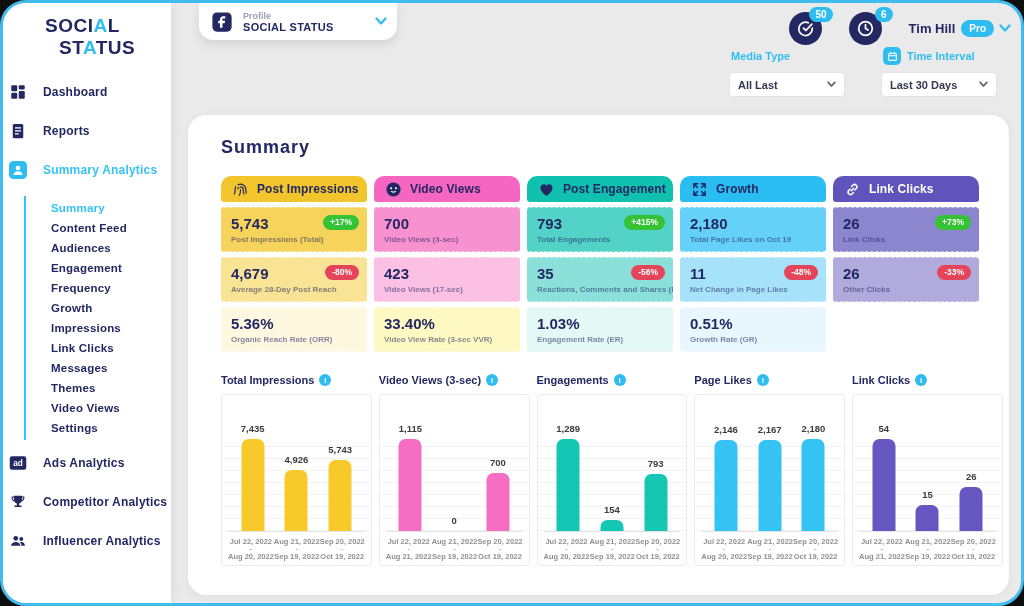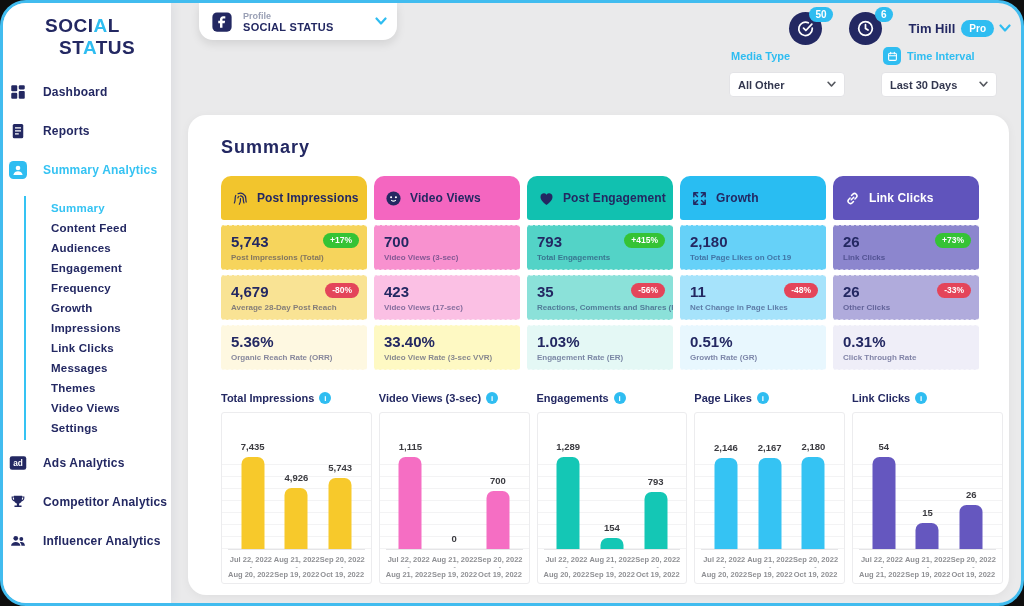--- a/index.html
+++ b/index.html
@@ -52,21 +52,21 @@
   .select{width:116px;height:25px;background:#fff;border-radius:4px;border:1px solid #e3e3e6;display:flex;align-items:center;
     justify-content:space-between;padding:0 8px;cursor:pointer;box-sizing:border-box;}
   .select-value{font-size:11px;font-weight:700;color:#33374f;white-space:nowrap;}
   .select .chev{color:#55585f;width:9px;height:7px;}
   
   .content-card{position:absolute;left:17px;top:112px;width:821px;height:480px;background:#fff;border-radius:18px;
     box-shadow:0 2px 10px rgba(0,0,0,.05);padding:22px 30px 0 33px;box-sizing:border-box;}
   .page-title{font-size:18px;font-weight:800;color:#232862;letter-spacing:1px;margin:0 0 18px 0;}
   #metrics{display:grid;grid-template-columns:repeat(5,1fr);gap:7px;width:758px;}
   .metric-col{display:flex;flex-direction:column;min-width:0;}
-  .m-header{height:44px;border-radius:10px 10px 3px 3px;display:flex;align-items:center;padding:0 11px;gap:8px;overflow:hidden;}
+  .m-header{height:26px;border-radius:10px 10px 3px 3px;display:flex;align-items:center;padding:0 11px;gap:8px;overflow:hidden;}
   .m-icon{width:17px;height:17px;display:flex;flex-shrink:0;}
   .m-icon svg{width:100%;height:100%;}
   .m-title{font-size:12px;font-weight:800;letter-spacing:.1px;white-space:nowrap;}
   .m-row{position:relative;height:45px;margin-top:5px;border-radius:3px;padding:7px 10px;box-sizing:border-box;overflow:hidden;
     border-top:1px dashed rgba(255,255,255,.55);border-bottom:1px dashed rgba(255,255,255,.55);}
   .m-value{font-size:15px;font-weight:800;color:#232862;}
   .m-label{font-size:8px;font-weight:700;color:rgba(35,40,98,.55);margin-top:3px;white-space:nowrap;}
   .m-badge{position:absolute;top:7px;right:8px;color:#fff;font-size:8.5px;font-weight:800;padding:3px 7px;border-radius:9px;line-height:1;}
   
   #charts{display:grid;grid-template-columns:repeat(5,1fr);gap:7px;width:758px;margin-top:22px;}
@@ -230,21 +230,21 @@
             </span>
         </span>
       </div>
 
       <div class="filters">
         <div class="filter-group">
           <div class="filter-label-row">
             <span class="filter-label">Media Type</span>
           </div>
           <div class="select">
-            <span class="select-value">All Other</span>
+            <span class="select-value">All Last</span>
             <span class="chev">
                 <svg viewBox="0 0 12 9">
                   <path d="M1.5 1.5L6 6.5l4.5-5" fill="none" stroke="currentColor" stroke-width="2.2" stroke-linecap="round" stroke-linejoin="round"></path>
                 </svg>
               </span>
           </div>
         </div>
         <div class="filter-group">
           <div class="filter-label-row">
             <span class="cal-chip">
@@ -391,24 +391,20 @@
               <div class="m-row" style="background: rgb(140, 134, 206);">
                 <div class="m-value">26</div>
                 <span class="m-badge" style="background: rgb(53, 195, 53);">+73%</span>
                 <div class="m-label">Link Clicks</div>
               </div>
               <div class="m-row" style="background: rgb(176, 171, 220);">
                 <div class="m-value">26</div>
                 <span class="m-badge" style="background: rgb(228, 69, 90); text-align: center;">-33%</span>
                 <div class="m-label">Other Clicks</div>
               </div>
-              <div class="m-row" style="background: rgb(239, 238, 248);">
-                <div class="m-value">0.31%</div>
-                <div class="m-label">Click Through Rate</div>
-              </div>
             </div>
           </div>
         <div id="charts">
             <div class="chart-block">
               <div class="c-title-row">
                 <span class="c-title">Total Impressions</span>
                 <span class="info-dot">i</span>
               </div>
               <div class="chart-card">
                 <div class="plot">

